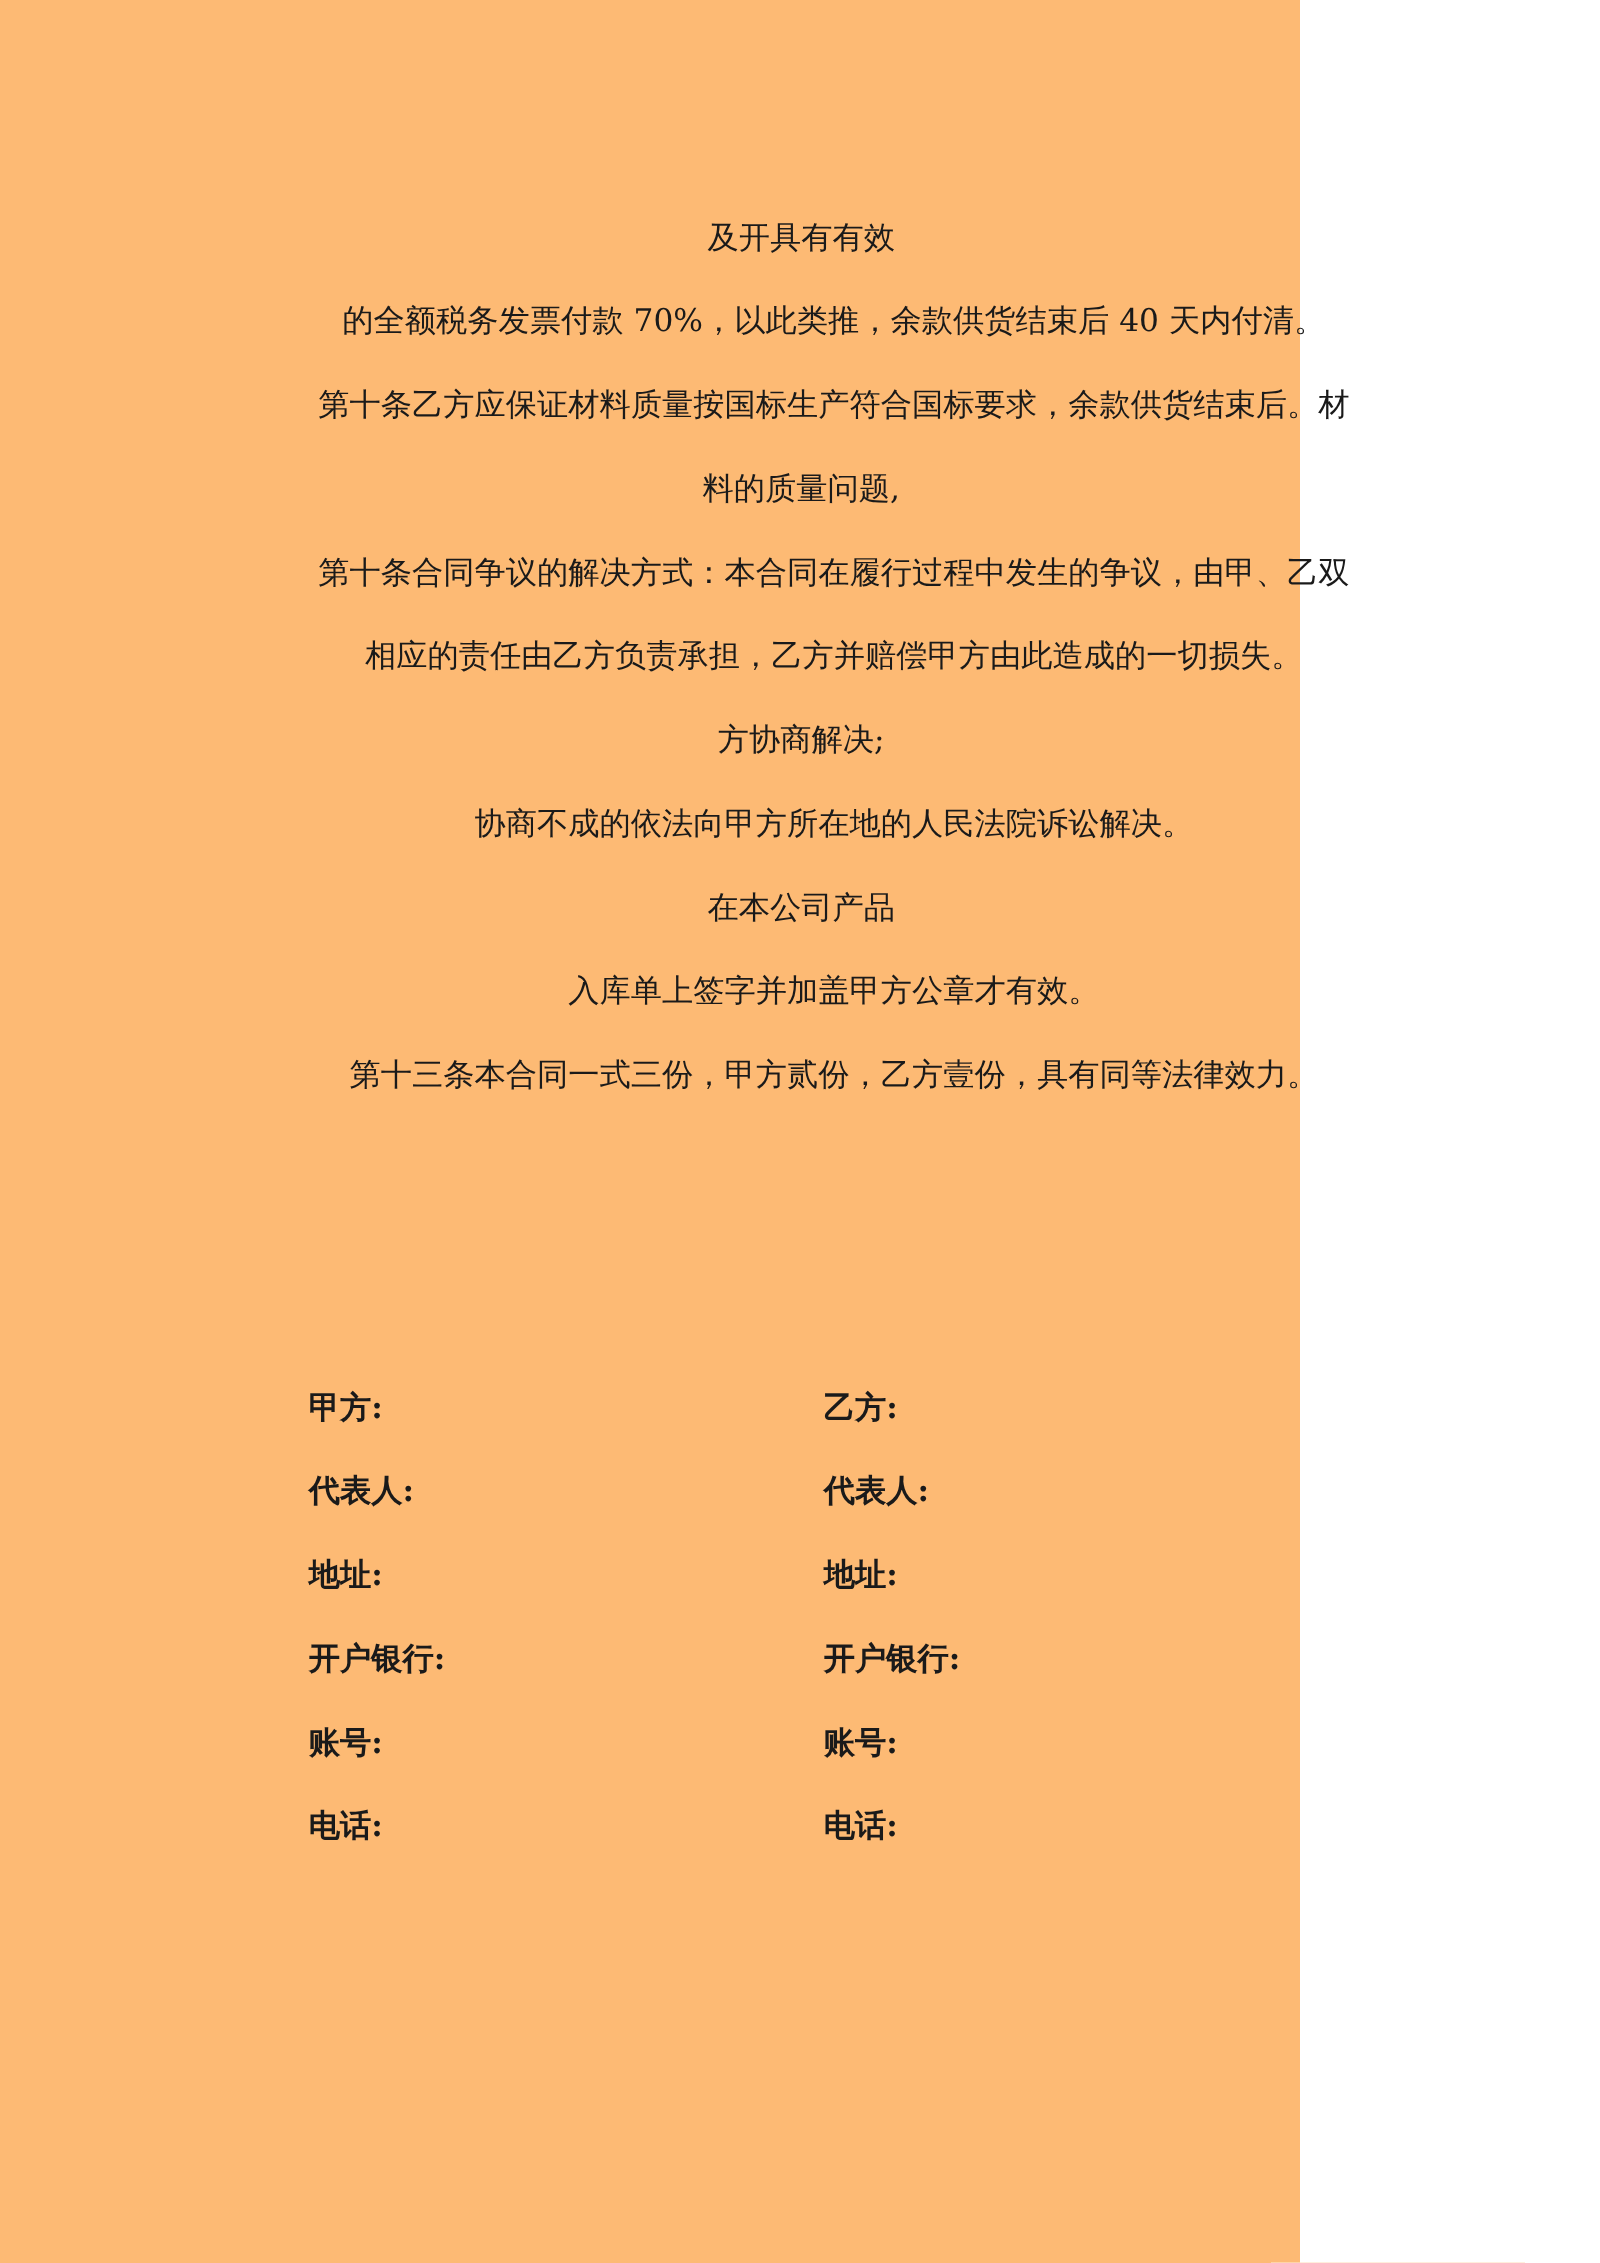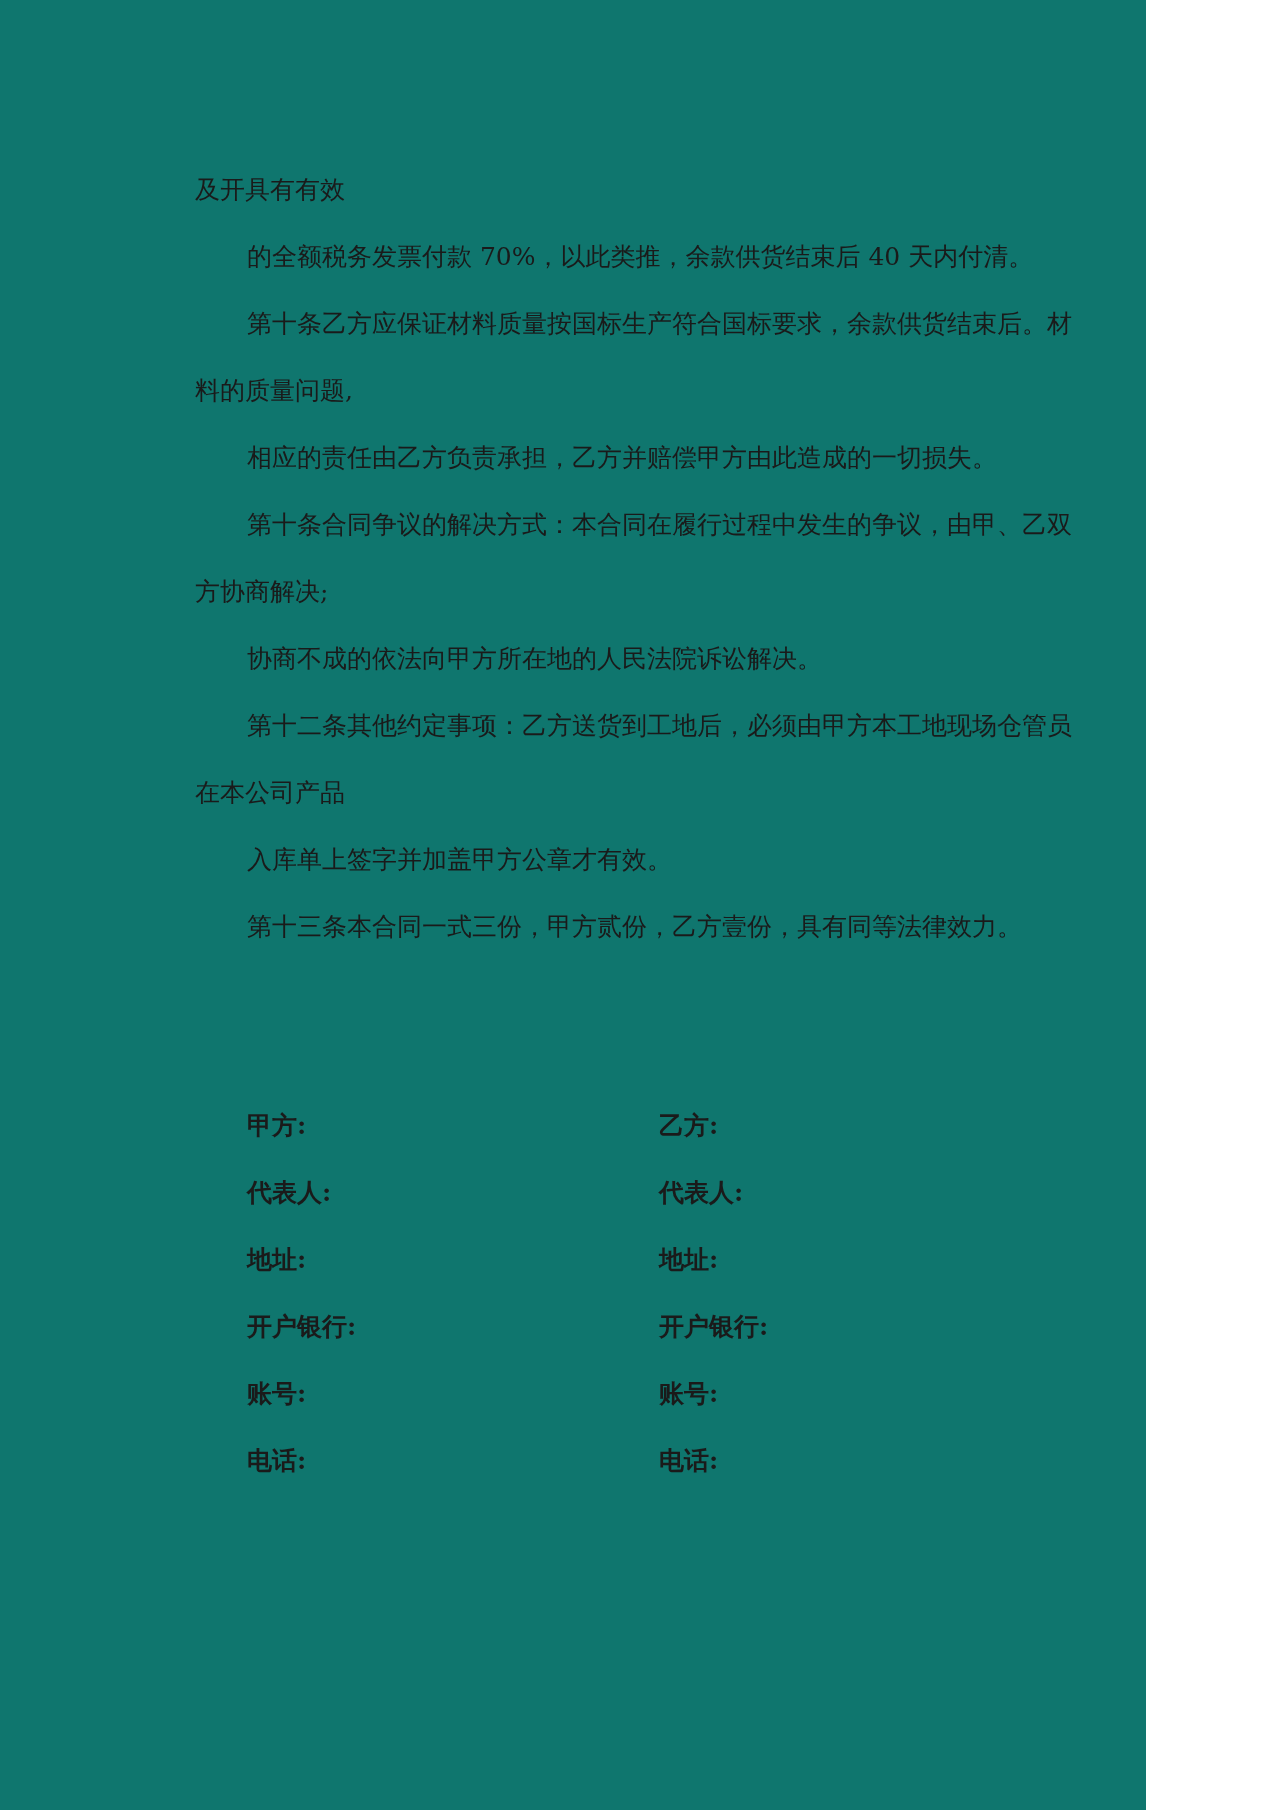--- a/index.html
+++ b/index.html
@@ -1,40 +1,39 @@
 <!DOCTYPE html>
 <html><head>
 <meta charset="utf-8">
 <style>
   html, body { margin: 0; padding: 0; background: #ffffff; }
   body { width: 1280px; height: 1810px; position: relative; overflow: hidden;
          font-family: "DejaVu Serif", "Liberation Serif", serif; color: #1a1a1a; }
-  .page { position: absolute; left: 0; top: 0; width: 1146px; height: 1810px; background: #0f766e; }
+  .page { position: absolute; left: 0; top: 0; width: 1040px; height: 1810px; background: #fdba74; text-align: center; }
   .body-text { position: absolute; left: 195px; top: 156px; width: 892px; }
   .line { height: 67px; line-height: 67px; font-size: 25px; white-space: nowrap; letter-spacing: 0px; }
   .indent { padding-left: 52px; }
   .sig { position: absolute; left: 247px; top: 1092px; width: 800px; }
   .sig-row { height: 67px; line-height: 67px; font-size: 25px; position: relative; font-weight: bold; }
   .sig-left { position: absolute; left: 0; top: 0; }
   .sig-right { position: absolute; left: 412px; top: 0; }
 </style>
 </head>
 <body>
 
 <div class="page">
   <div class="body-text">
     <div class="line">及开具有有效</div>
     <div class="line indent">的全额税务发票付款 70%，以此类推，余款供货结束后 40 天内付清。</div>
     <div class="line indent">第十条乙方应保证材料质量按国标生产符合国标要求，余款供货结束后。材</div>
     <div class="line">料的质量问题,</div>
+    <div class="line indent">第十条合同争议的解决方式：本合同在履行过程中发生的争议，由甲、乙双</div>
     <div class="line indent">相应的责任由乙方负责承担，乙方并赔偿甲方由此造成的一切损失。</div>
-    <div class="line indent">第十条合同争议的解决方式：本合同在履行过程中发生的争议，由甲、乙双</div>
     <div class="line">方协商解决;</div>
     <div class="line indent">协商不成的依法向甲方所在地的人民法院诉讼解决。</div>
-    <div class="line indent">第十二条其他约定事项：乙方送货到工地后，必须由甲方本工地现场仓管员</div>
     <div class="line">在本公司产品</div>
     <div class="line indent">入库单上签字并加盖甲方公章才有效。</div>
     <div class="line indent">第十三条本合同一式三份，甲方贰份，乙方壹份，具有同等法律效力。</div>
   </div>
 
   <div class="sig">
     <div class="sig-row">
       <span class="sig-left">甲方:</span>
       <span class="sig-right">乙方:</span>
     </div>

